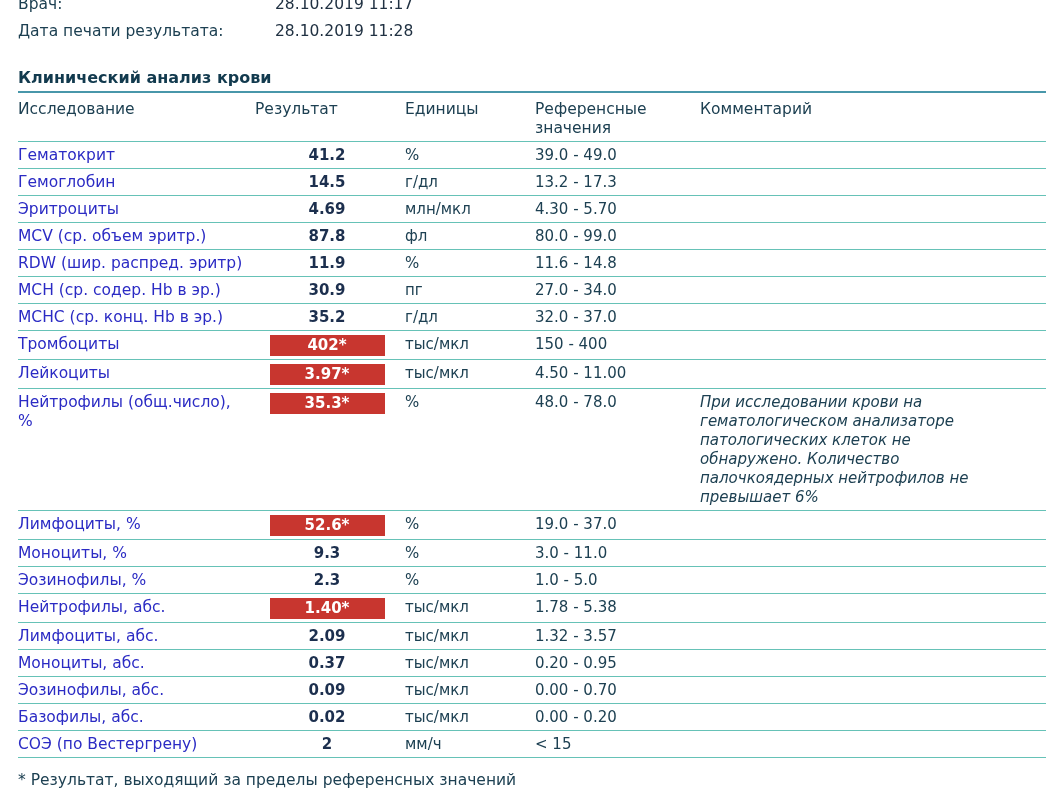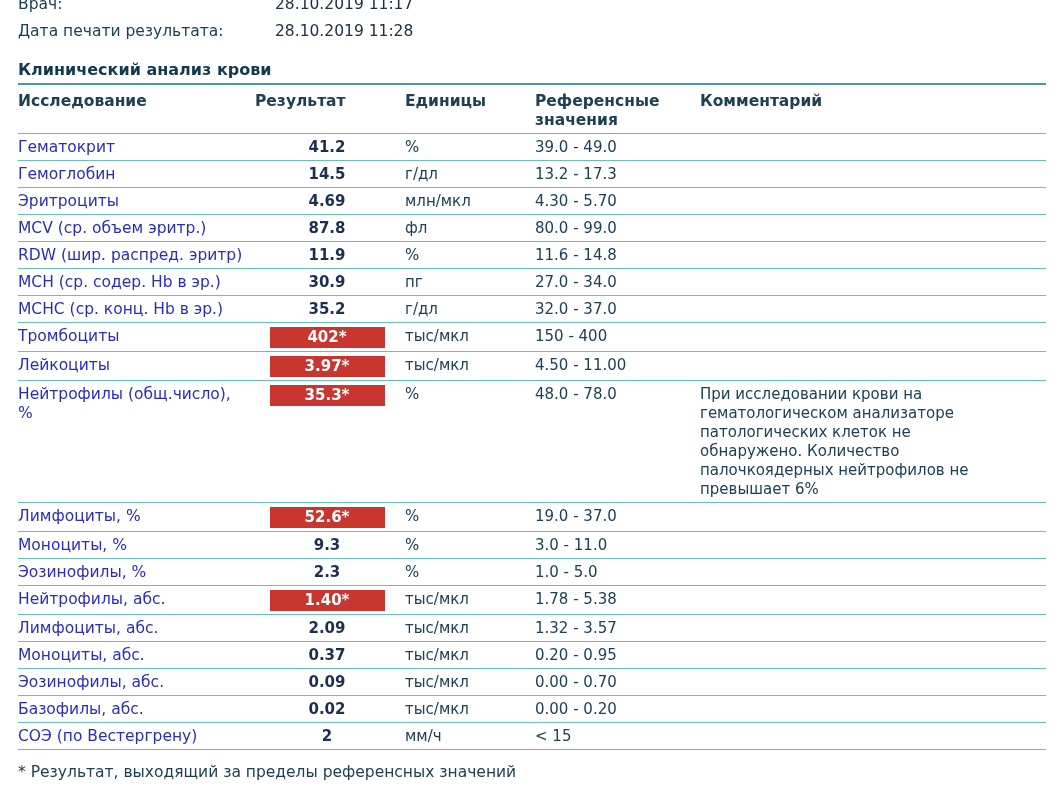--- a/index.html
+++ b/index.html
@@ -12,21 +12,21 @@
   .page { padding: 0 10px 0 18px; }
 
   
   .meta { margin-top: -9px; }
   .meta-row { display: flex; font-size: 15.5px; line-height: 21px; padding: 3px 0; color: var(--body-teal, #1d4052); }
   .meta-label { width: 257px; flex: 0 0 257px; }
   .meta-value { color: #203142; }
 
   
   .section-title {
-    margin-top: 15px;
+    margin-top: 23px;
     font-size: 16px;
     font-weight: bold;
     color: var(--title-color, #123a4e);
     padding-bottom: 4px;
     border-bottom: 2px solid var(--title-underline, #4897aa);
   }
 
   
   table.results-table {
     width: 100%;
@@ -35,41 +35,41 @@
     font-size: 15px;
   }
   col.c-name    { width: 237px; }
   col.c-result  { width: 150px; }
   col.c-units   { width: 130px; }
   col.c-ref     { width: 165px; }
   col.c-comment { width: auto;  }
 
   th {
     text-align: left;
-    font-weight: bold;
+    font-weight: normal;
     color: var(--body-teal, #1d4052);
     vertical-align: top;
     padding: 7px 6px 3px 0;
     white-space: pre-line;
     border-bottom: 1px solid var(--line-teal, #66c2b7);
     line-height: 19px;
     font-size: 15.5px;
     margin-top: 36px;
   }
   td {
     vertical-align: top;
     padding: 4px 6px 3px 0;
     border-bottom: 1px solid var(--line-teal, #66c2b7);
     line-height: 19px;
   }
   td.cell-name    { color: var(--test-name-blue, #2b2bc4); white-space: pre-line; font-size: 15.5px; }
   td.cell-result  { font-weight: bold; color: var(--result-navy, #1c2f4e); text-align: center; }
   td.cell-units   { color: var(--body-teal, #1d4052); }
   td.cell-ref     { color: var(--body-teal, #1d4052); }
-  td.cell-comment { color: var(--body-teal, #1d4052); white-space: pre-line; }
+  td.cell-comment { color: var(--body-teal, #1d4052); white-space: pre-line; font-style: italic; }
 
   .result-flag {
     display: inline-block;
     width: 115px;
     padding: 1px 5px;
     background: var(--flag-bg, #c8362f);
     color: var(--flag-text, #ffffff);
     font-weight: bold;
   }
 

